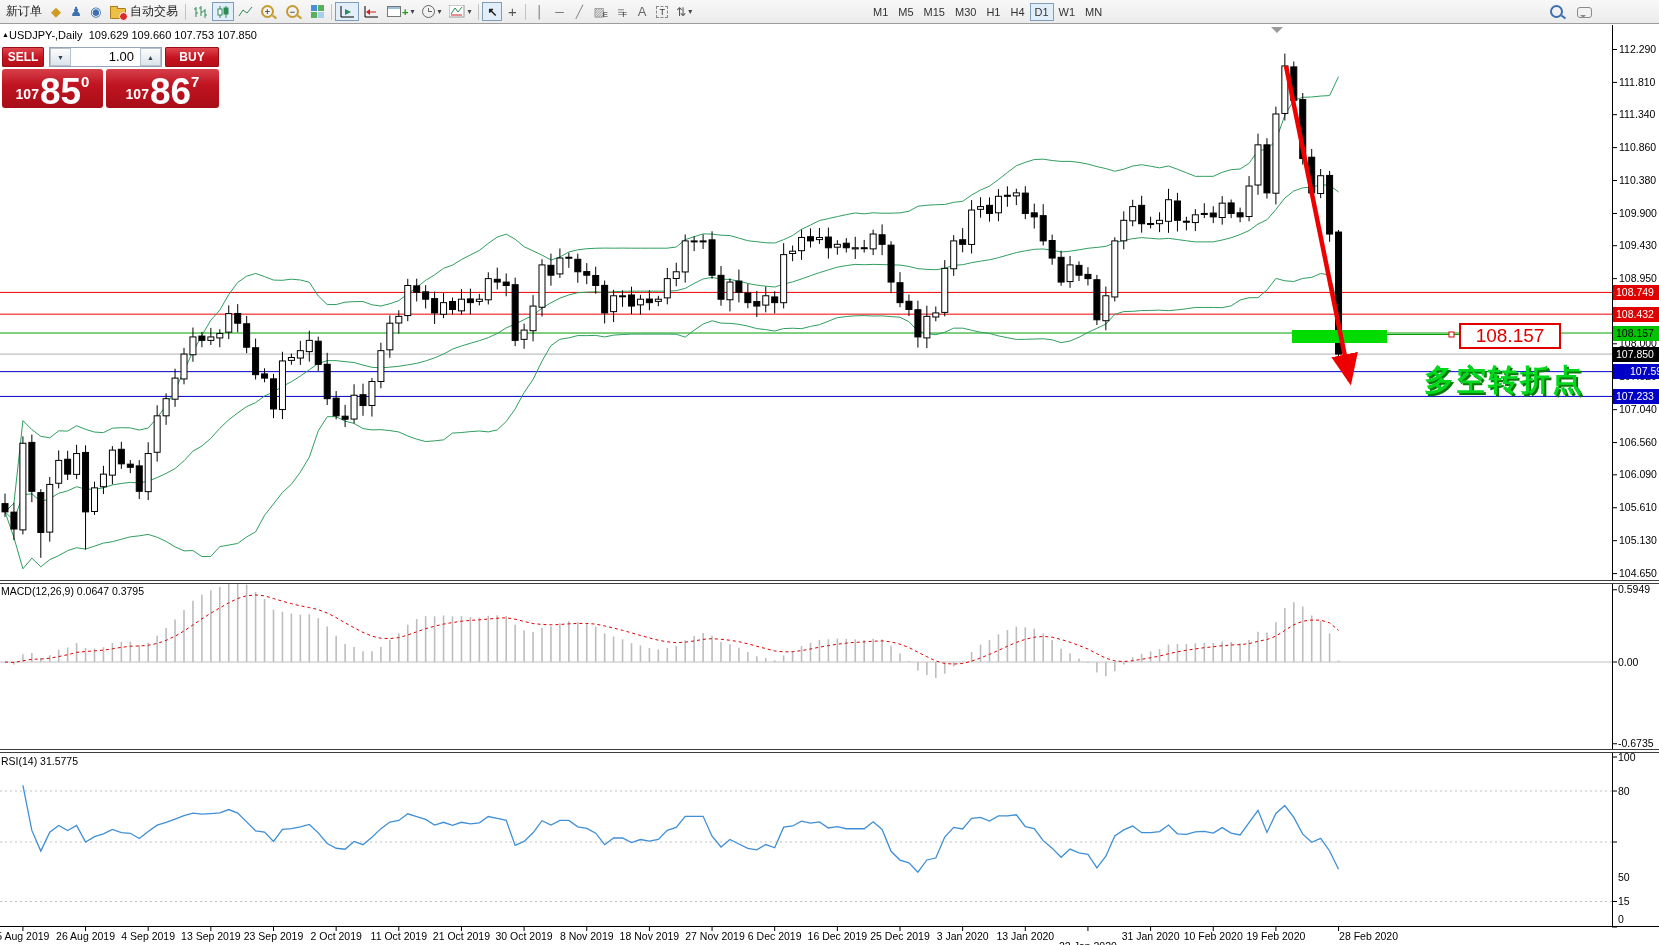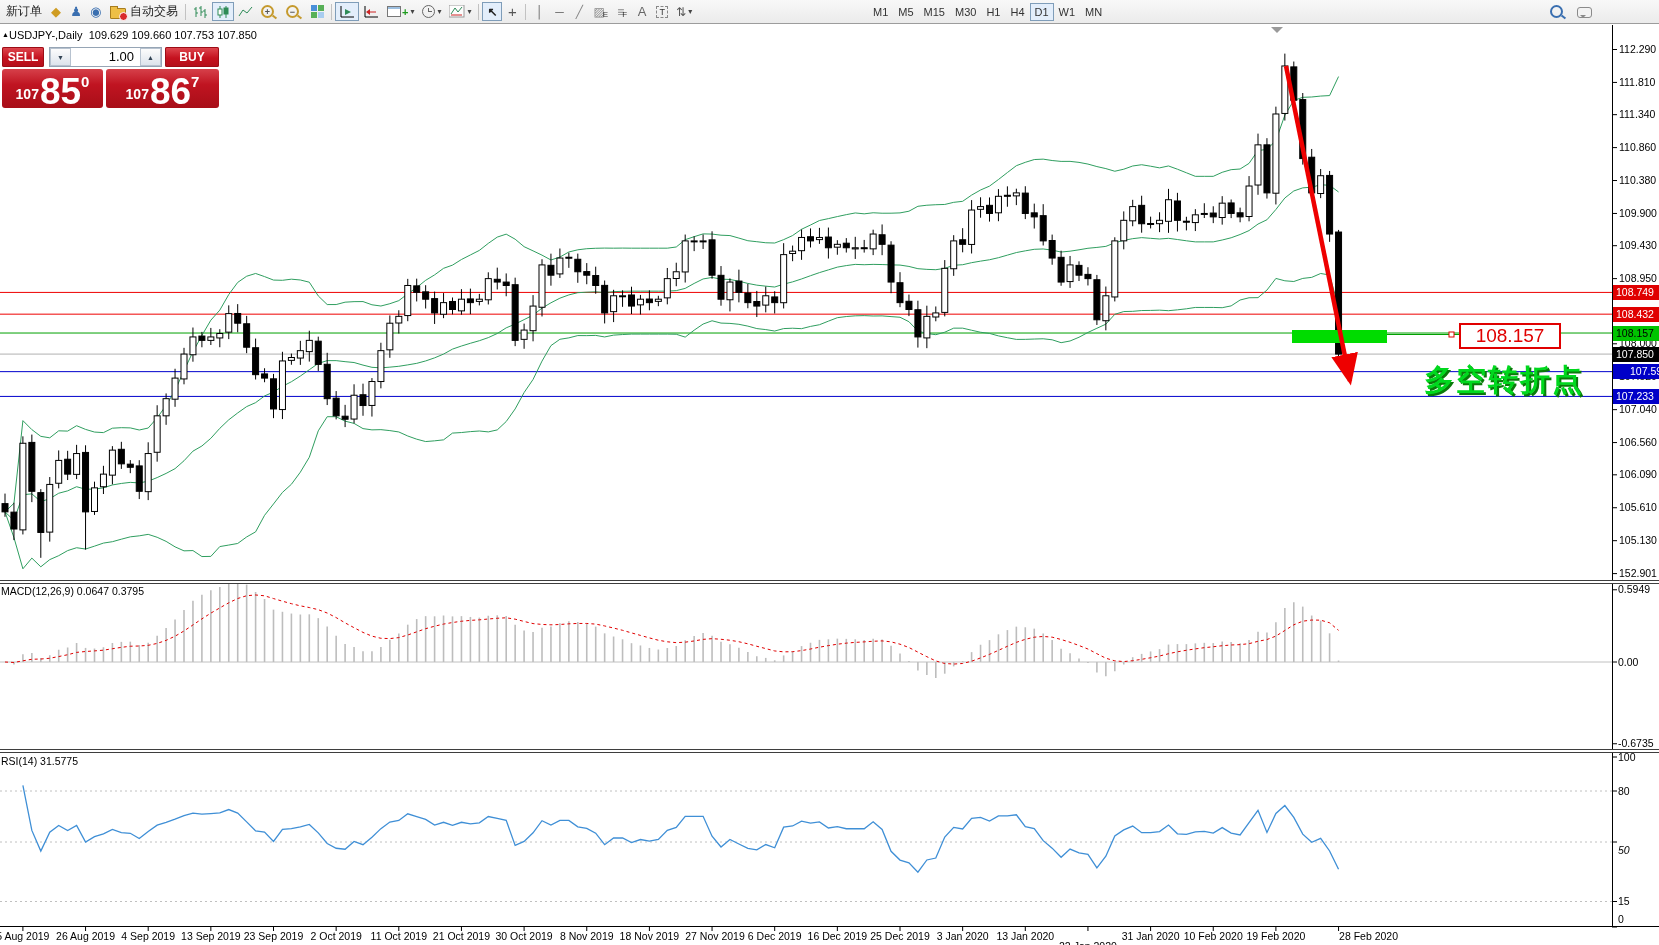--- a/index.html
+++ b/index.html
@@ -821,33 +821,33 @@
     <div class="axis-label" style="position: absolute; left: 1619px; top: 206.954px;">109.900</div>
     <div class="axis-label" style="position: absolute; left: 1619px; top: 239.196px;">109.430</div>
     <div class="axis-label" style="position: absolute; left: 1619px; top: 272.124px;">108.950</div>
     <div class="axis-label" style="position: absolute; left: 1619px; top: 337.294px;">108.000</div>
     <div class="axis-label" style="position: absolute; left: 1619px; top: 370.222px;">107.520</div>
     <div class="axis-label" style="position: absolute; left: 1619px; top: 403.15px;">107.040</div>
     <div class="axis-label" style="position: absolute; left: 1619px; top: 436.078px;">106.560</div>
     <div class="axis-label" style="position: absolute; left: 1619px; top: 468.32px;">106.090</div>
     <div class="axis-label" style="position: absolute; left: 1619px; top: 501.248px;">105.610</div>
     <div class="axis-label" style="position: absolute; left: 1619px; top: 534.176px;">105.130</div>
-    <div class="axis-label" style="position: absolute; left: 1619px; top: 567.104px;">152.901</div>
+    <div class="axis-label" style="position: absolute; left: 1619px; top: 567.104px;">104.650</div>
     <div class="price-tag" style="position: absolute; top: 284.913px; background: rgb(224, 0, 0); color: rgb(255, 255, 255);">108.749</div>
     <div class="price-tag" style="position: absolute; top: 306.659px; background: rgb(224, 0, 0); color: rgb(255, 255, 255);">108.432</div>
     <div class="price-tag" style="position: absolute; top: 325.524px; background: rgb(0, 196, 0); color: rgb(0, 0, 0);">108.157</div>
     <div class="price-tag" style="position: absolute; top: 346.584px; background: rgb(0, 0, 0); color: rgb(255, 255, 255);">107.850</div>
     <div class="price-tag" style="position: absolute; top: 364.146px; background: rgb(0, 0, 200); color: rgb(255, 255, 255); padding-left: 17px;">107.594</div>
     <div class="price-tag" style="position: absolute; top: 388.91px; background: rgb(0, 0, 200); color: rgb(255, 255, 255);">107.233</div>
     <div class="axis-label" style="position: absolute; left: 1618px; top: 583.279px;">0.5949</div>
     <div class="axis-label" style="position: absolute; left: 1618px; top: 655.5px;">0.00</div>
     <div class="axis-label" style="position: absolute; left: 1618px; top: 737.263px;">-0.6735</div>
     <div class="axis-label" style="position: absolute; left: 1618px; top: 750.5px;">100</div>
     <div class="axis-label" style="position: absolute; left: 1618px; top: 784.5px;">80</div>
-    <div class="axis-label" style="position: absolute; left: 1618px; top: 844px; font-style: italic;">50</div>
+    <div class="axis-label" style="position: absolute; left: 1618px; top: 871px;">50</div>
     <div class="axis-label" style="position: absolute; left: 1618px; top: 895px;">15</div>
     <div class="axis-label" style="position: absolute; left: 1618px; top: 912.5px;">0</div>
     <div class="date-label" style="left: -17.1px;">5 Aug 2019</div>
     <div class="date-label" style="left: 45.55px;">26 Aug 2019</div>
     <div class="date-label" style="left: 108.2px;">4 Sep 2019</div>
     <div class="date-label" style="left: 170.85px;">13 Sep 2019</div>
     <div class="date-label" style="left: 233.5px;">23 Sep 2019</div>
     <div class="date-label" style="left: 296.15px;">2 Oct 2019</div>
     <div class="date-label" style="left: 358.8px;">11 Oct 2019</div>
     <div class="date-label" style="left: 421.45px;">21 Oct 2019</div>

